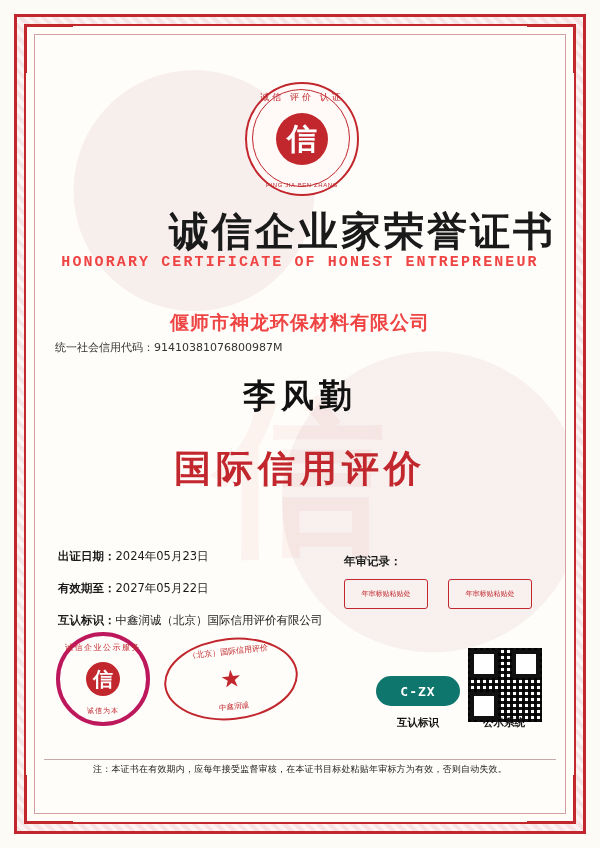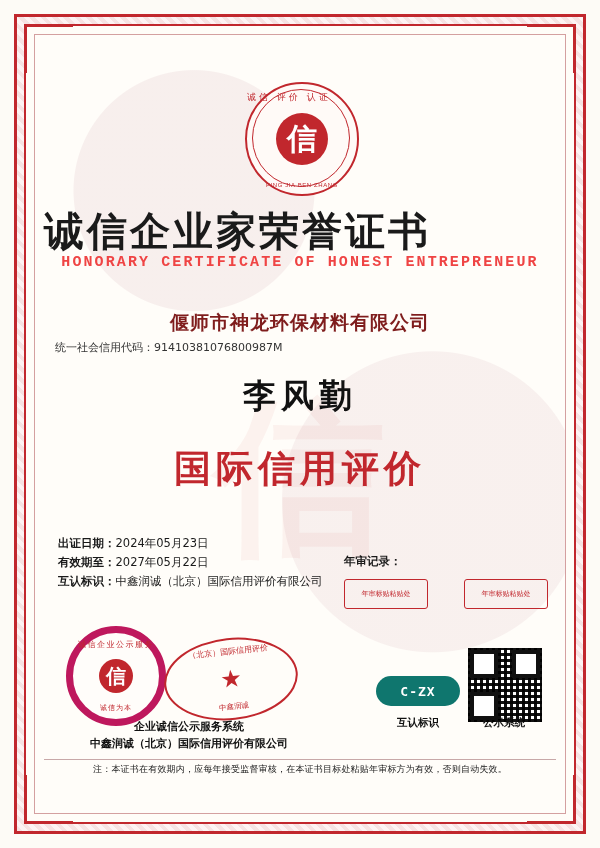--- a/index.html
+++ b/index.html
@@ -66,50 +66,50 @@
     border:1px solid #c1272d;
   }
   .seal .center{
     position:absolute;left:50%;top:50%;transform:translate(-50%,-50%);
     width:52px;height:52px;border-radius:50%;
     background:#c1272d;color:#fff;
     display:flex;align-items:center;justify-content:center;
     font-size:30px;font-weight:bold;font-family:"DejaVu Sans",sans-serif;
   }
   .seal .top-text{
-    position:absolute;left:0;top:7px;width:100%;
+    position:absolute;left:0;top:7px;width:100%;text-align:center;
     font-size:9px;color:#c1272d;letter-spacing:3px;
     font-family:"DejaVu Sans",sans-serif;
   }
   .seal .bot-text{
     position:absolute;left:0;bottom:6px;width:100%;text-align:center;
     font-size:6px;color:#c1272d;letter-spacing:.6px;
     font-family:"Liberation Sans",sans-serif;
   }
 
   
   .title-cn{
-    position:absolute;left:0;right:0;top:160px;text-align:left;
+    position:absolute;left:0;right:0;top:160px;text-align:right;
     font-size:40px;font-weight:bold;color:#1a1a1a;letter-spacing:3px;
     font-family:Liberation Mono, monospace;
   }
   .title-en{
     position:absolute;left:0;right:0;top:210px;text-align:center;
     font-size:15px;color:#ef4444;letter-spacing:2.1px;font-weight:bold;font-family:Liberation Mono, monospace;
   }
 
   .code-line{
     position:absolute;right:4px;top:240px;
     font-size:11px;color:#c1272d;letter-spacing:.3px;
     font-family:"DejaVu Sans",sans-serif;
   }
 
   .company{
     position:absolute;left:0;right:0;top:266px;text-align:center;
-    font-size:19px;font-weight:bold;color:#7f1d1d;letter-spacing:1px;
+    font-size:19px;font-weight:bold;color:#ef4444;letter-spacing:1px;
     font-family:"DejaVu Sans",sans-serif;
   }
   .uscc{
     position:absolute;left:11px;right:0;top:296px;
     font-size:11px;color:#333;
     font-family:"DejaVu Sans",sans-serif;
   }
   .person{
     position:absolute;left:0;right:0;top:330px;text-align:center;
     font-size:33px;font-weight:bold;color:#111;letter-spacing:5px;
@@ -120,47 +120,47 @@
     font-size:37px;font-weight:bold;color:#c1272d;letter-spacing:5px;
     font-family:"DejaVu Sans",sans-serif;
   }
 
   
   .details{
     position:absolute;left:14px;top:490px;width:290px;
     font-size:11.5px;color:#1a1a1a;line-height:19px;
     font-family:"DejaVu Sans",sans-serif;
   }
-  .details .row{white-space:nowrap;}
+  .details .row{white-space:nowrap;margin-top:13px;}
   .details .row .lbl{font-weight:bold;}
   .details .row .val{font-weight:normal;}
 
   .annual{
     position:absolute;left:300px;top:510px;width:200px;
     font-size:11.5px;color:#1a1a1a;font-weight:bold;
     font-family:"DejaVu Sans",sans-serif;
   }
   .stamp-boxes{
     position:absolute;left:300px;top:535px;width:210px;
-    display:flex;gap:36px;
+    display:flex;gap:20px;
   }
   .stamp-box{
     width:82px;height:28px;border:1px solid #c1272d;border-radius:3px;
     display:flex;align-items:center;justify-content:center;
     font-size:7px;color:#c1272d;
     font-family:"DejaVu Sans",sans-serif;
   }
 
   
   .bottom{
     position:absolute;left:0;right:0;bottom:26px;height:160px;
   }
   .round-seal{
-    position:absolute;left:22px;bottom:52px;width:86px;height:86px;
-    border-radius:50%;border:7px solid #be185d;background:rgba(255,255,255,.2);
+    position:absolute;left:12px;bottom:52px;width:86px;height:86px;
+    border-radius:50%;border:4px solid #be185d;background:rgba(255,255,255,.2);
   }
   .round-seal .inner{
     position:absolute;left:50%;top:50%;transform:translate(-50%,-50%);
     width:34px;height:34px;border-radius:50%;background:#c1272d;color:#fff;
     display:flex;align-items:center;justify-content:center;
     font-size:20px;font-weight:bold;font-family:"DejaVu Sans",sans-serif;
   }
   .round-seal .t{
     position:absolute;left:0;top:6px;width:100%;text-align:center;
     font-size:8px;color:#c1272d;letter-spacing:1.5px;font-family:"DejaVu Sans",sans-serif;
@@ -293,24 +293,20 @@
         <div class="inner">信</div>
         <div class="b">诚信为本</div>
       </div>
 
       <div class="oval-seal">
         <div class="ot">（北京）国际信用评价</div>
         <div class="star">★</div>
         <div class="ob">中鑫润诚</div>
       </div>
 
-      <div class="sys-text">
-        <div>企业诚信公示服务系统</div>
-        <div>中鑫润诚（北京）国际信用评价有限公司</div>
-      </div>
 
       <div class="mutual-logo">C-ZX</div>
       <div class="mutual-label">互认标识</div>
 
       <div class="qr">
         <div class="fp a"></div>
         <div class="fp b"></div>
         <div class="fp c"></div>
       </div>
       <div class="qr-label">公示系统</div>

